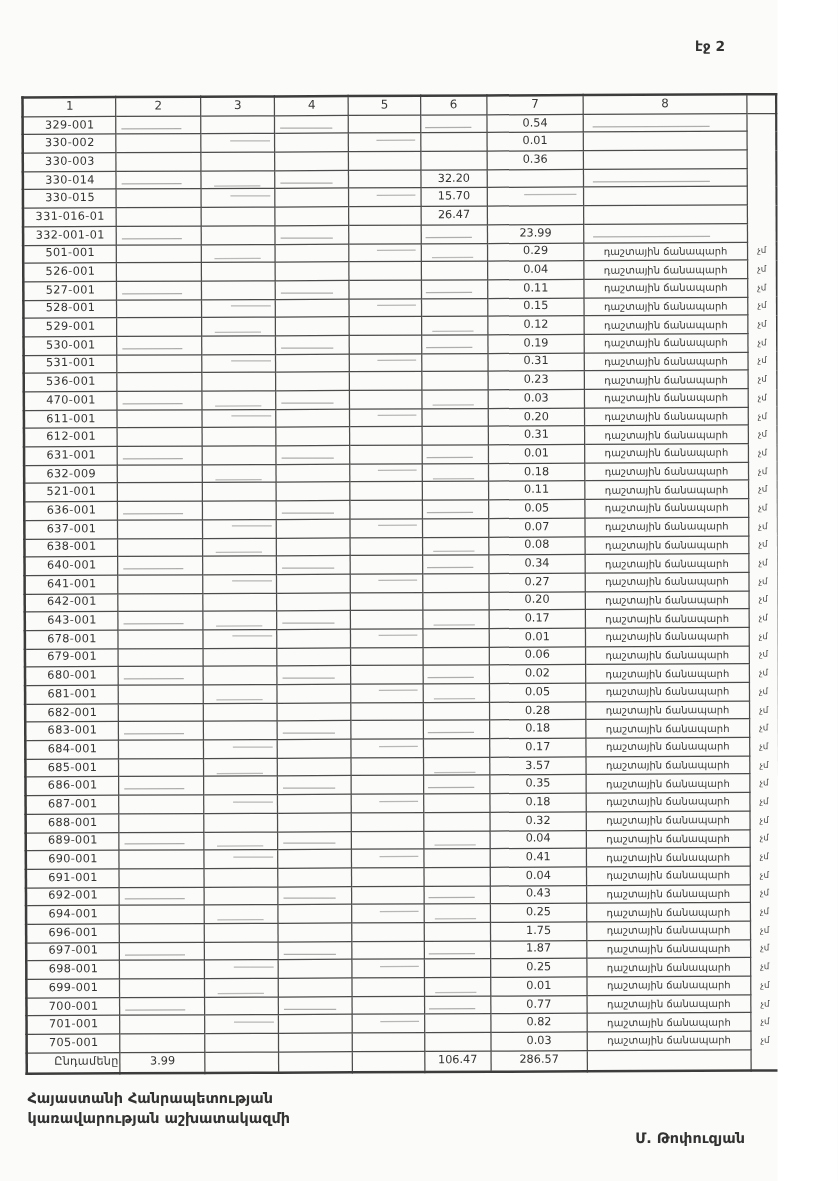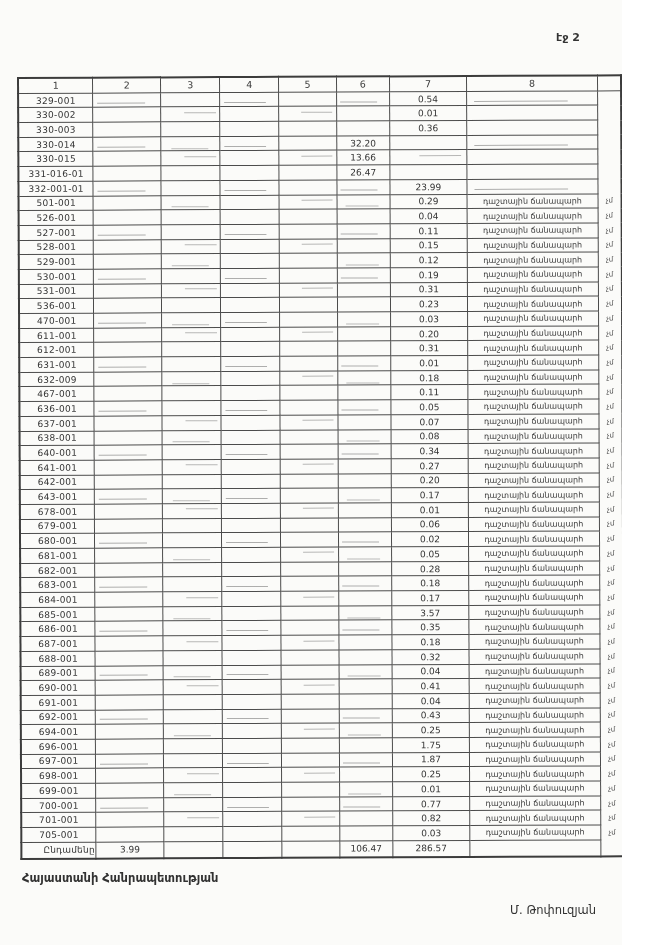--- a/index.html
+++ b/index.html
@@ -51,21 +51,21 @@
   .artifact-line{
     position:absolute; left:658px; top:187px; width:1px; height:674px;
     background:#3f3f3f; opacity:.75;
   }
   .footer-block{
     position:absolute; left:22px; top:870px; width:320px;
     font-size:11.5px; font-weight:bold; line-height:1.4; color:#323232;
   }
   .signature{
     position:absolute; right:26px; top:903px;
-    font-size:11.5px; font-weight:normal; color:#323232;
+    font-size:11.5px; font-weight:bold; color:#323232;
   }
 </style>
 </head>
 <body>
 
 <div class="page">
 
   <div class="page-number">էջ 2</div>
 
   <div class="table-wrap">
@@ -138,21 +138,21 @@
             <td class="blank num"></td>
             <td class="blank road"></td>
             <td class="note"></td>
           </tr>
           <tr>
             <td class="code">330-015</td>
             <td class="blank num"></td>
             <td class="blank num"></td>
             <td class="blank num"></td>
             <td class="blank num"></td>
-            <td class="num">13.66</td>
+            <td class="num">15.70</td>
             <td class="blank num"></td>
             <td class="blank road"></td>
             <td class="note"></td>
           </tr>
           <tr>
             <td class="code">331-016-01</td>
             <td class="blank num"></td>
             <td class="blank num"></td>
             <td class="blank num"></td>
             <td class="blank num"></td>
@@ -309,21 +309,21 @@
             <td class="blank num"></td>
             <td class="blank num"></td>
             <td class="blank num"></td>
             <td class="blank num"></td>
             <td class="blank num"></td>
             <td class="num">0.18</td>
             <td class="road">դաշտային ճանապարհ</td>
             <td class="note">չմ</td>
           </tr>
           <tr>
-            <td class="code">467-001</td>
+            <td class="code">521-001</td>
             <td class="blank num"></td>
             <td class="blank num"></td>
             <td class="blank num"></td>
             <td class="blank num"></td>
             <td class="blank num"></td>
             <td class="num">0.11</td>
             <td class="road">դաշտային ճանապարհ</td>
             <td class="note">չմ</td>
           </tr>
           <tr>
@@ -670,17 +670,18 @@
           <td class="note"></td>
         </tr>
       </tfoot>
     </table>
   </div>
 
   <div class="artifact-line"></div>
 
   <div class="footer-block">
     <div>Հայաստանի Հանրապետության</div>
+    <div>կառավարության աշխատակազմի</div>
   </div>
 
   <div class="signature">Մ. Թոփուզյան</div>
 
 </div>
 
 </body></html>

